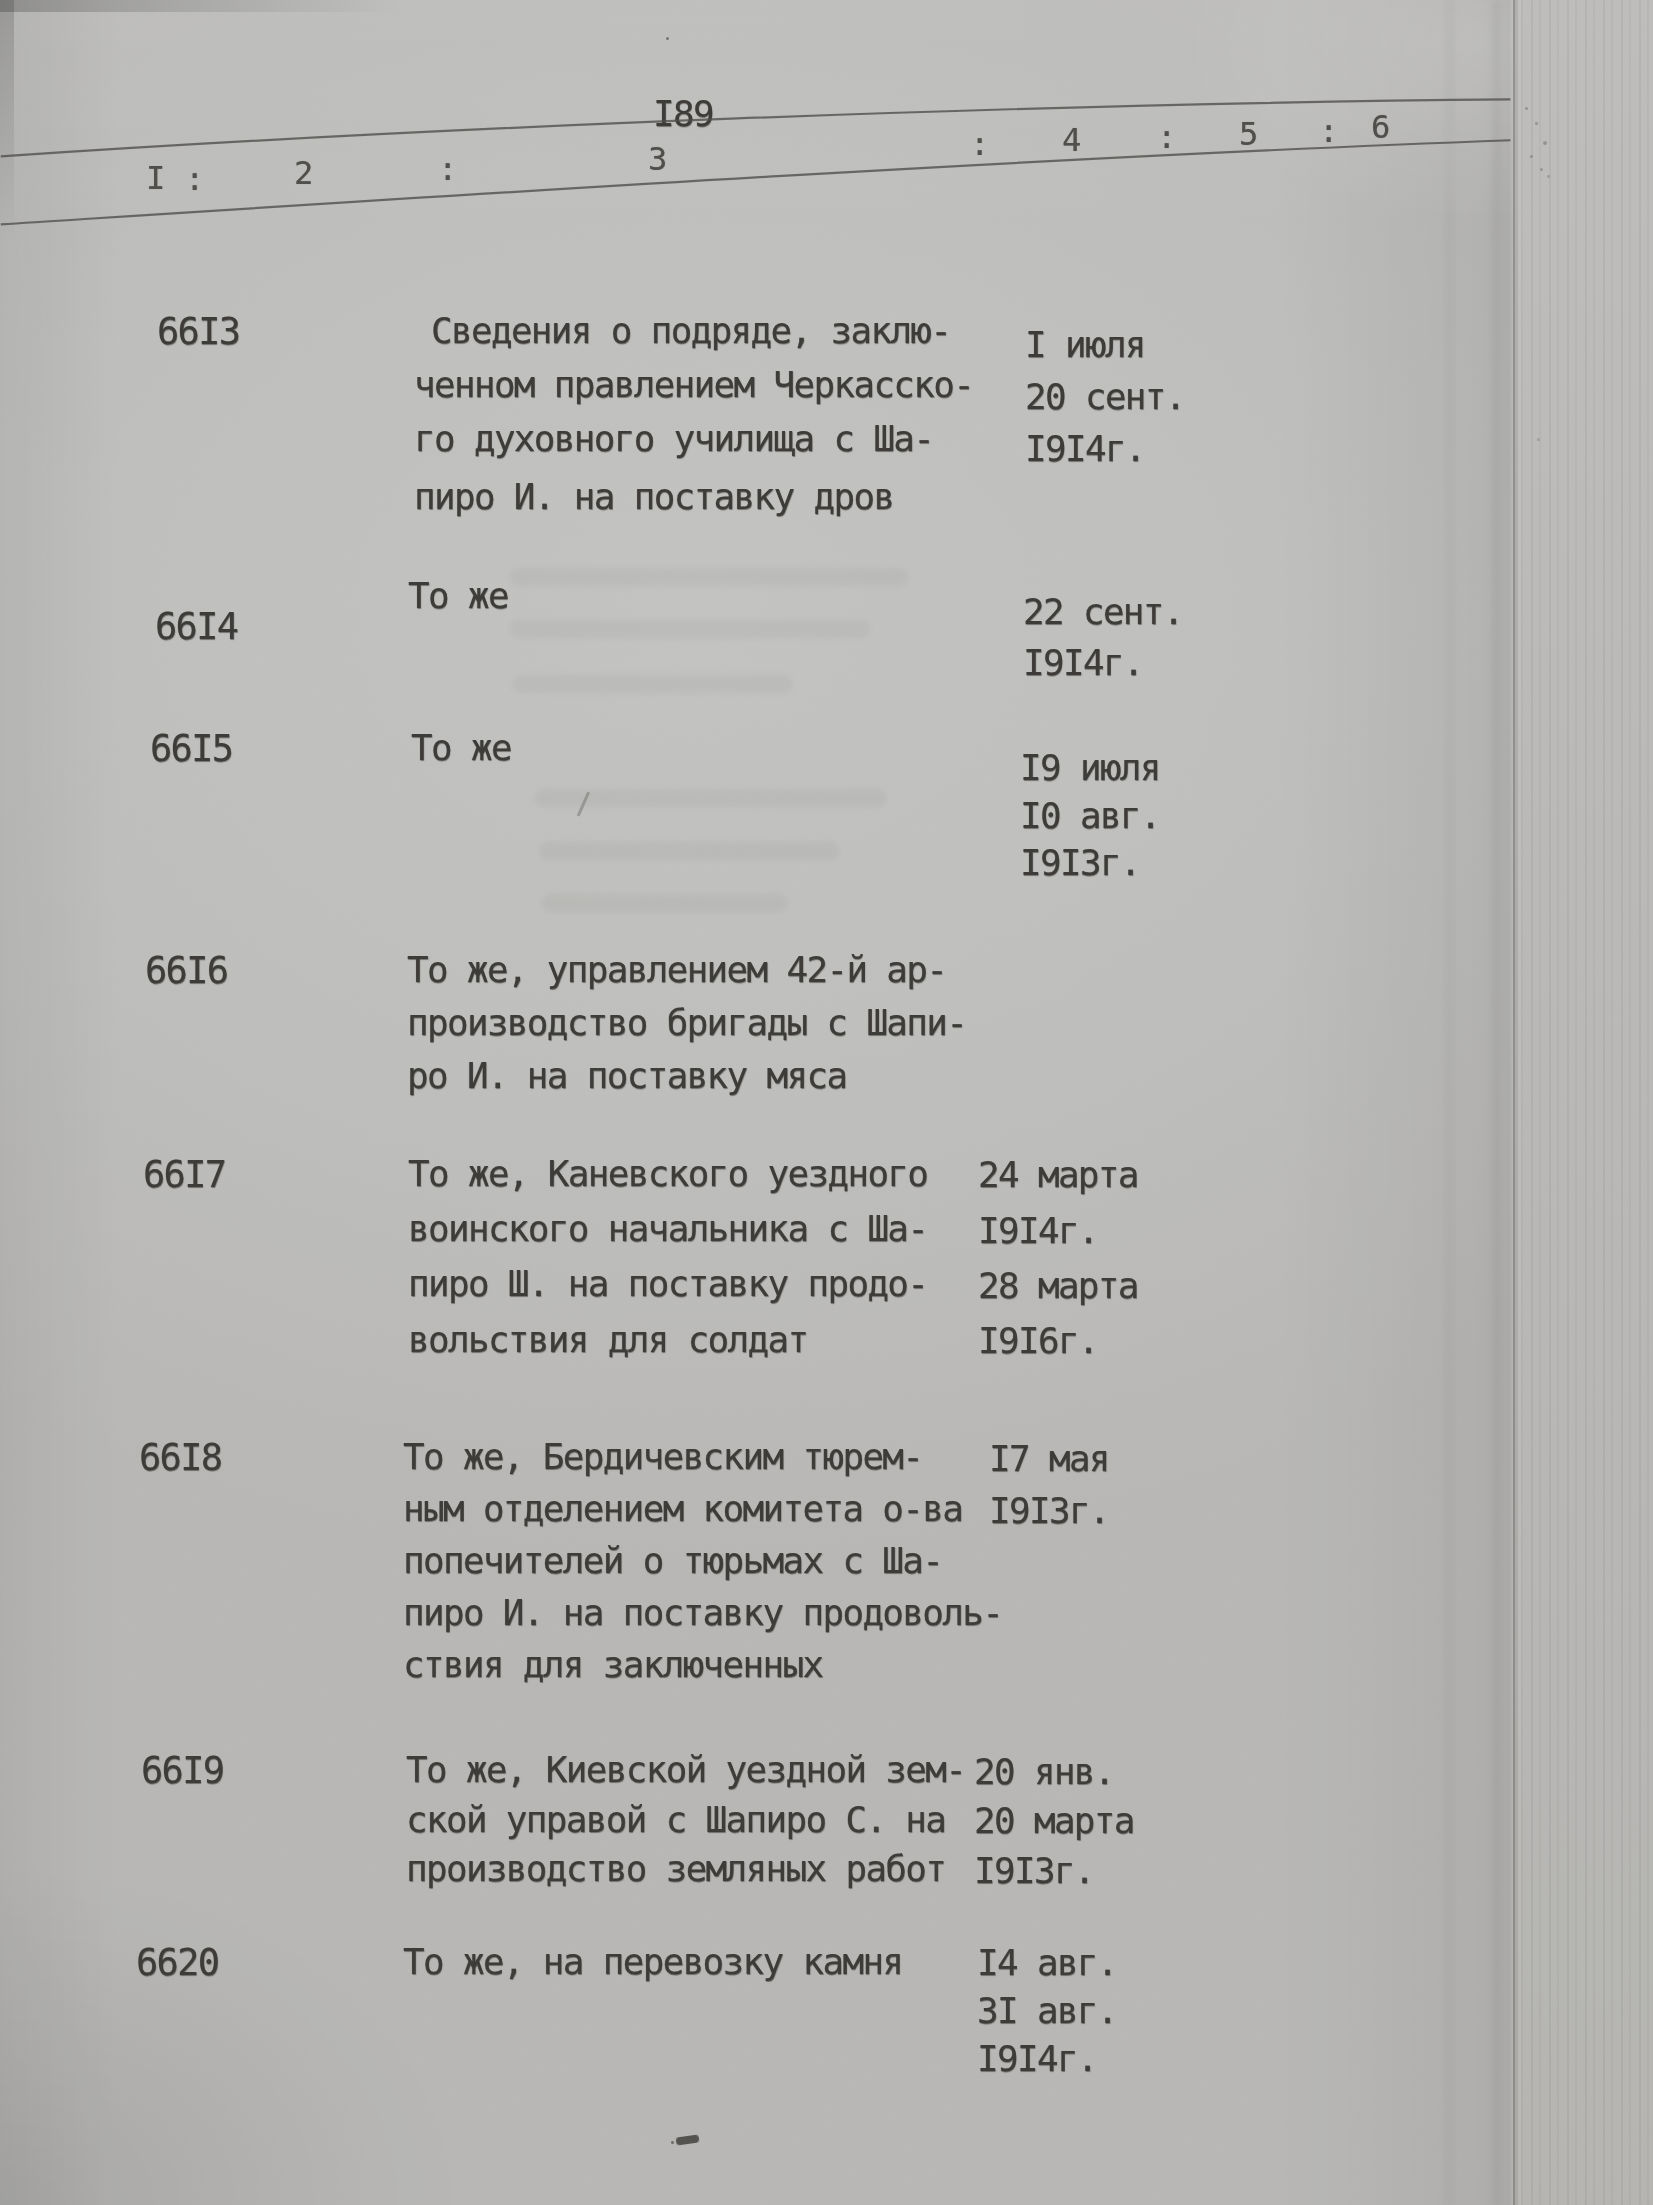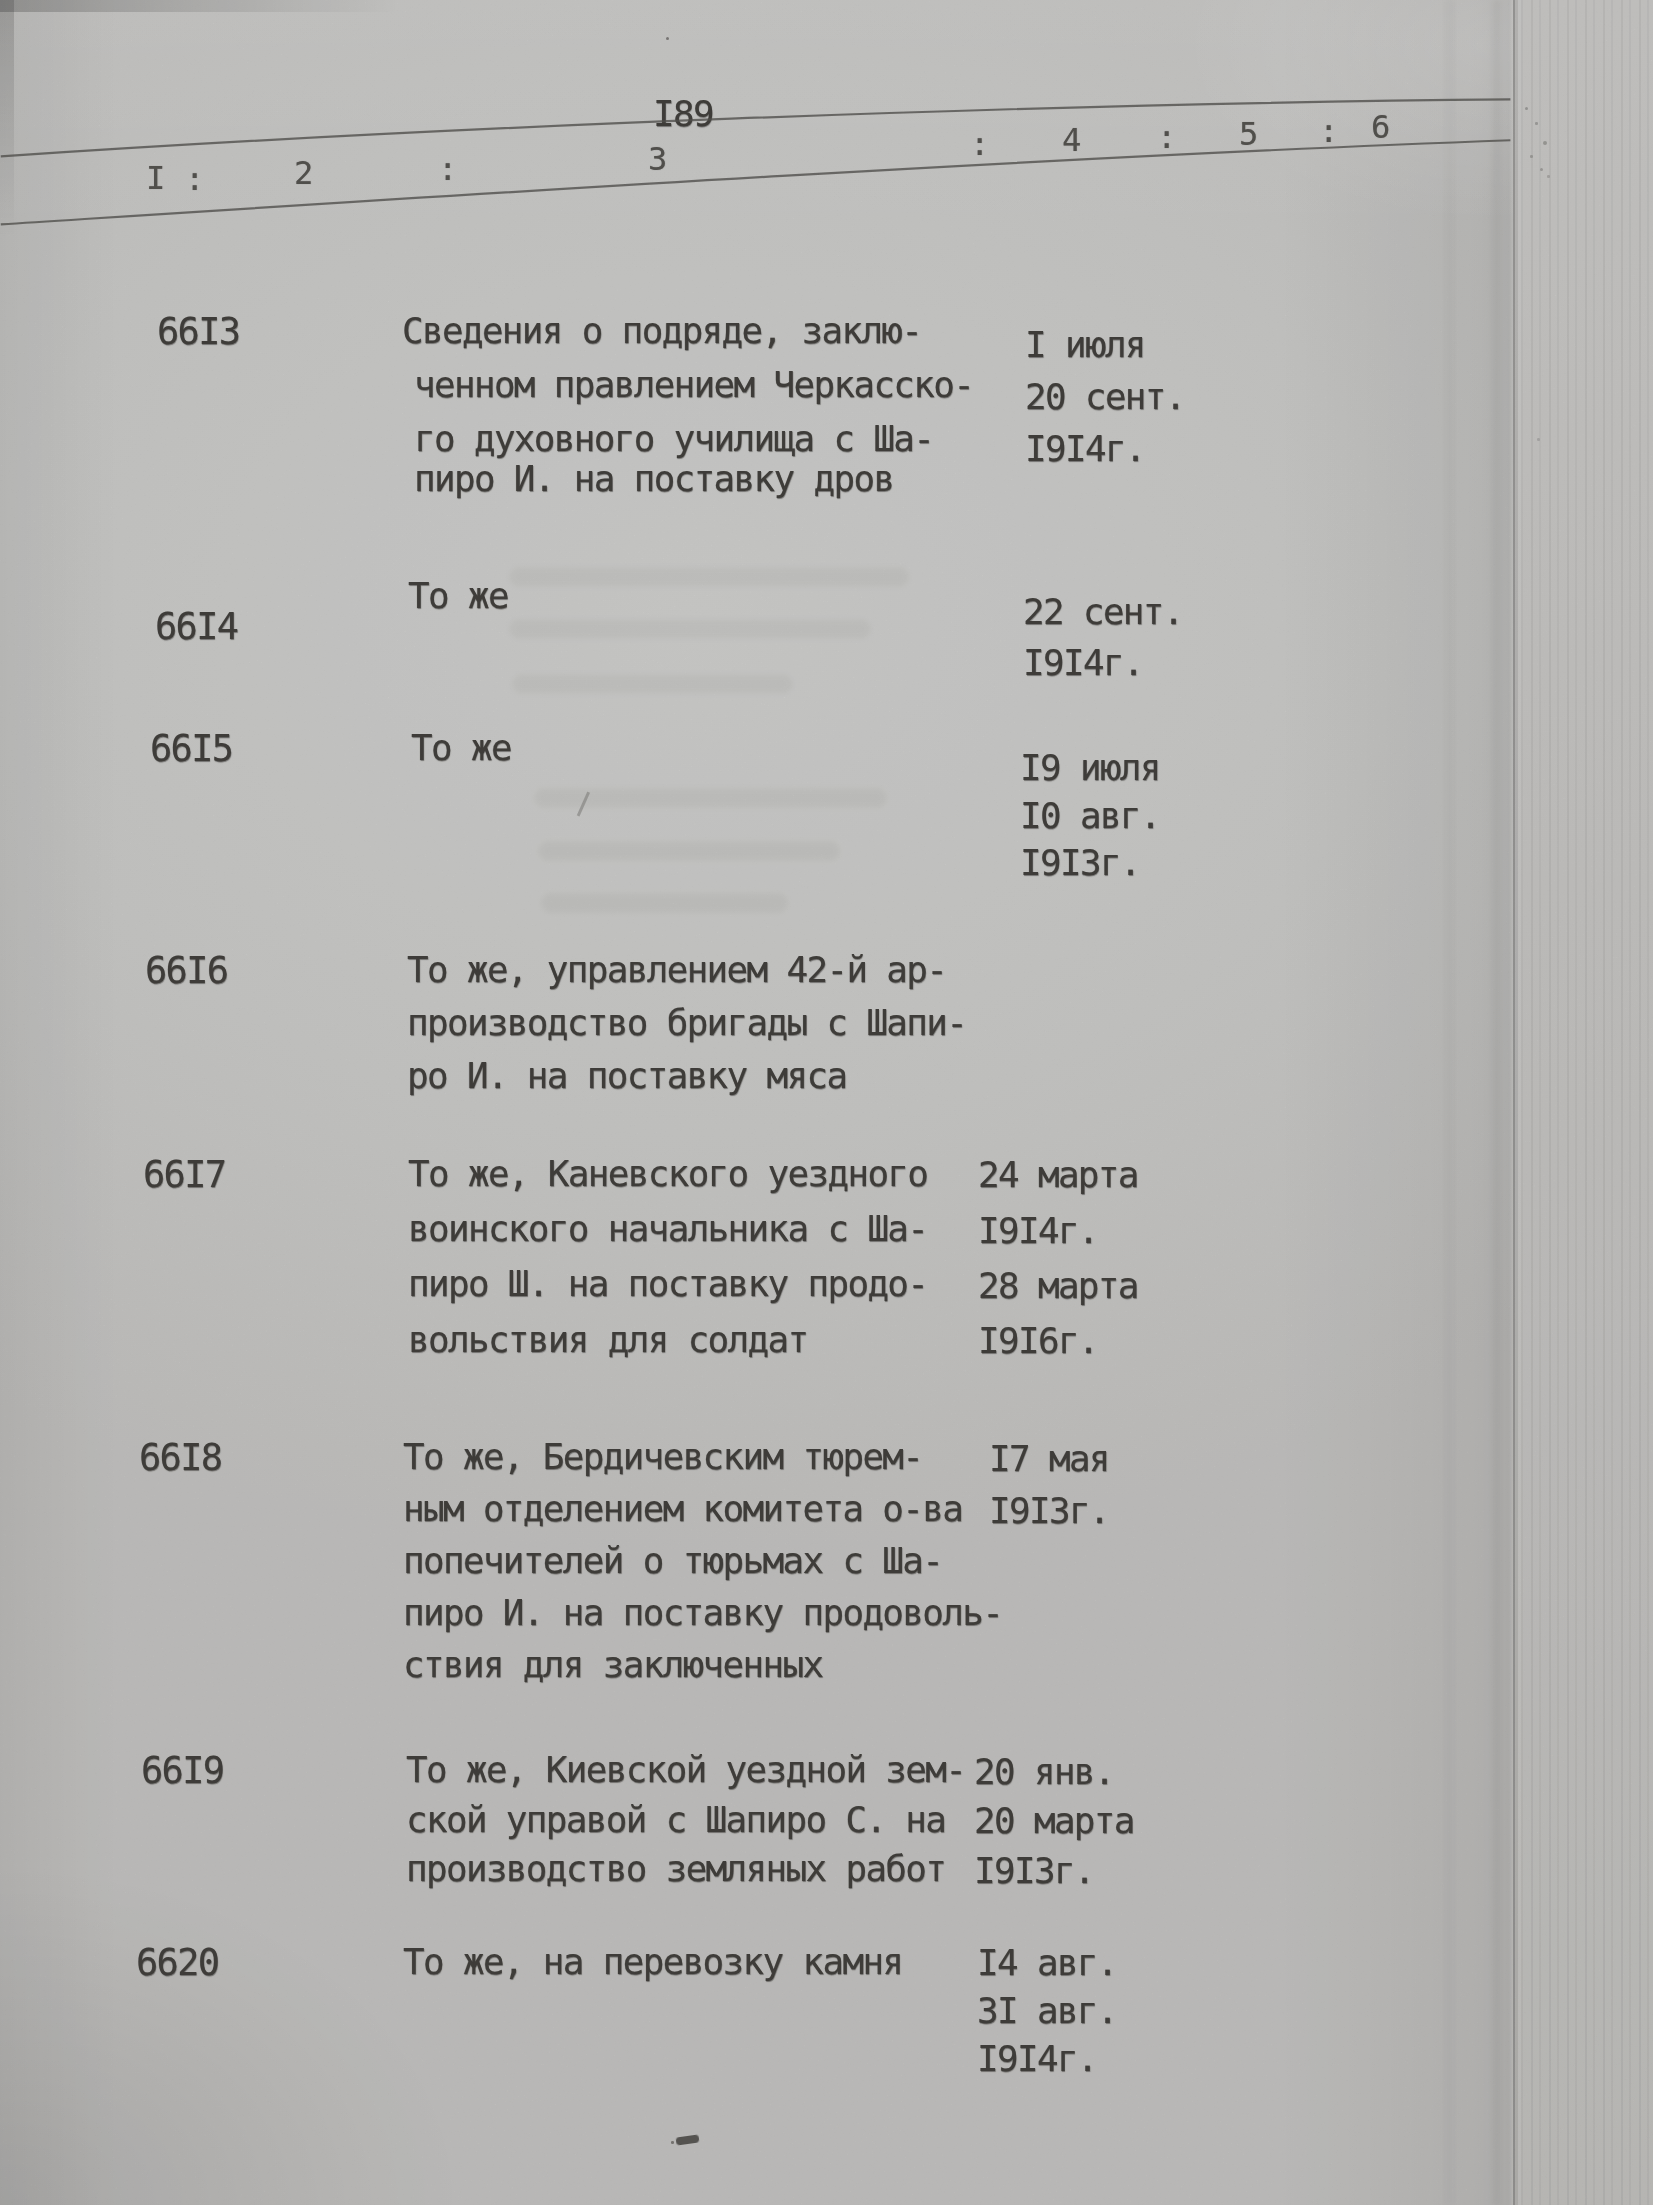--- a/index.html
+++ b/index.html
@@ -106,24 +106,24 @@
       <span class="header-label" style="left: 970px; top: 128px;">:</span>
       <span class="header-label" style="left: 1062px; top: 124px;">4</span>
       <span class="header-label" style="left: 1157px; top: 121px;">:</span>
       <span class="header-label" style="left: 1239px; top: 118px;">5</span>
       <span class="header-label" style="left: 1319px; top: 115px;">:</span>
       <span class="header-label" style="left: 1371px; top: 111px;">6</span>
     </div>
 
   <div id="entries">
       <div class="tw num" style="left: 157px; top: 282px;">66I3</div>
-      <div class="tw" style="left: 402px; top: 282px;">Сведения о подряде, заклю-</div>
+      <div class="tw" style="left: 431px; top: 282px;">Сведения о подряде, заклю-</div>
       <div class="tw" style="left: 414px; top: 336px;">ченном правлением Черкасско-</div>
       <div class="tw" style="left: 414px; top: 390px;">го духовного училища с Ша-</div>
-      <div class="tw" style="left: 414px; top: 430px;">пиро И. на поставку дров</div>
+      <div class="tw" style="left: 414px; top: 448px;">пиро И. на поставку дров</div>
       <div class="tw" style="left: 1025px; top: 296px;">I июля</div>
       <div class="tw" style="left: 1025px; top: 348px;">20 сент.</div>
       <div class="tw" style="left: 1025px; top: 400px;">I9I4г.</div>
       <div class="tw num" style="left: 155px; top: 577px;">66I4</div>
       <div class="tw" style="left: 408px; top: 547px;">То же</div>
       <div class="tw" style="left: 1023px; top: 563px;">22 сент.</div>
       <div class="tw" style="left: 1023px; top: 614px;">I9I4г.</div>
       <div class="tw num" style="left: 150px; top: 699px;">66I5</div>
       <div class="tw" style="left: 411px; top: 699px;">То же</div>
       <div class="tw" style="left: 1020px; top: 719px;">I9 июля</div>

